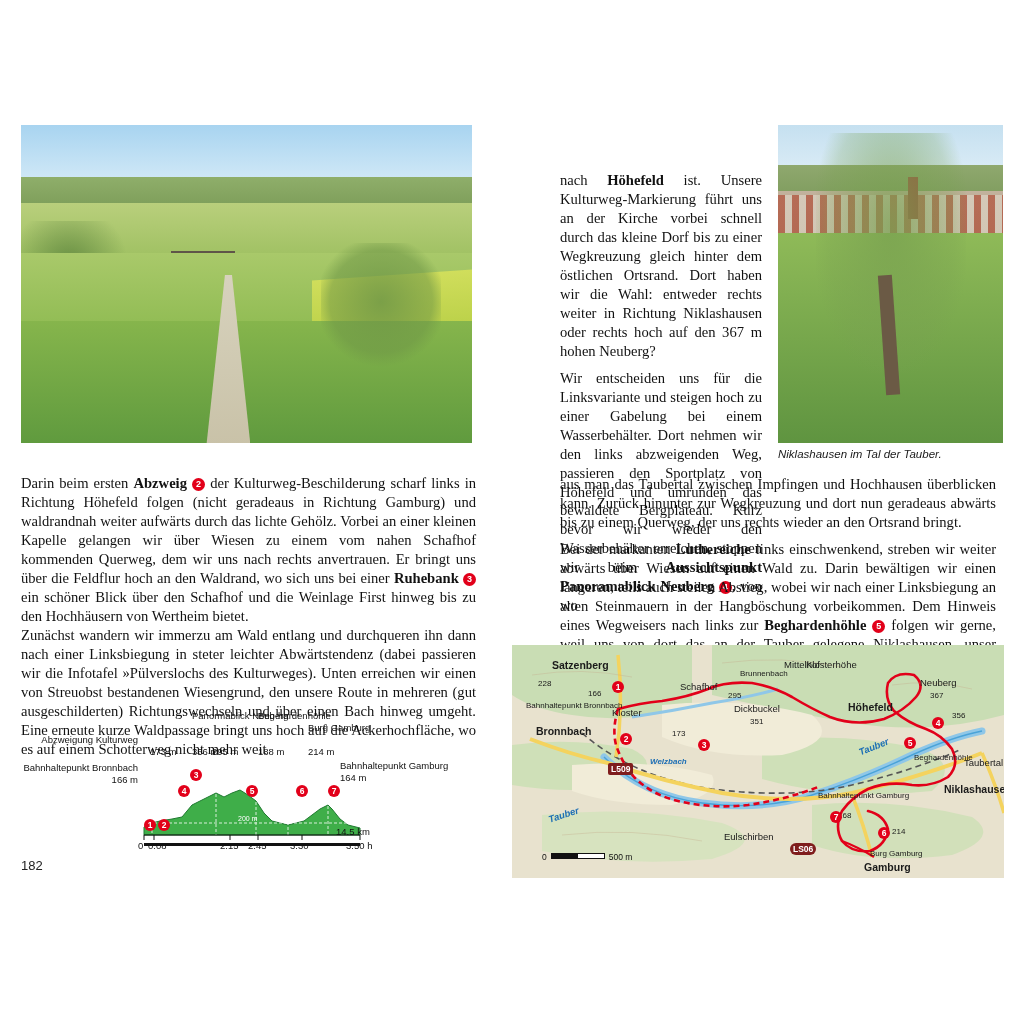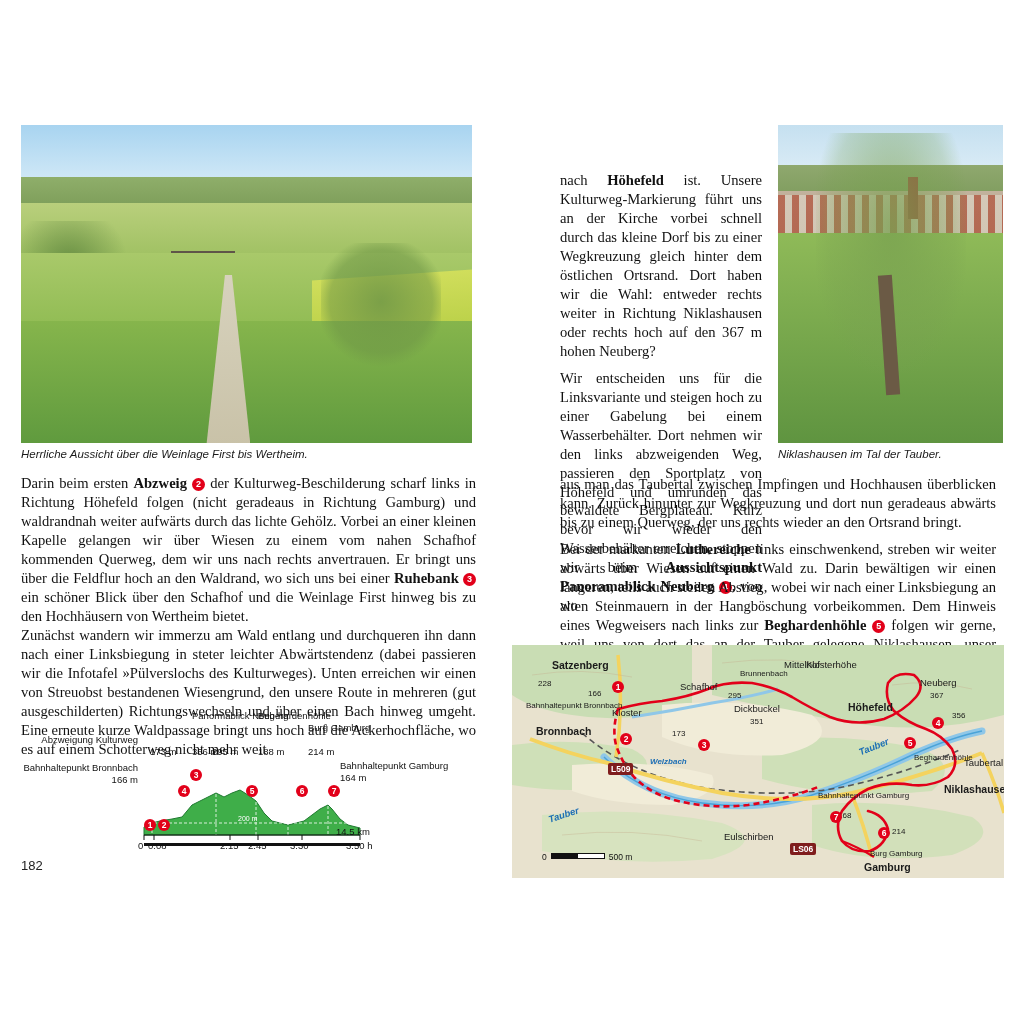--- a/index.html
+++ b/index.html
@@ -246,21 +246,20 @@
     <div class="hills"></div>
     <div class="fieldfar"></div>
     <div class="trees-left"></div>
     <div class="barn"></div>
     <div class="fieldmid"></div>
     <div class="rape"></div>
     <div class="fieldnear"></div>
     <div class="tree"></div>
     <div class="path"></div>
   </div>
-  <div class="caption-left">Herrliche Aussicht über die Weinlage First bis Wertheim.</div>
 
   <div class="body-left">
     <p>Darin beim ersten <b>Abzweig</b> <span class="wp">2</span> der Kulturweg-Beschilderung scharf links in Richtung Höhefeld folgen (nicht geradeaus in Richtung Gamburg) und waldrandnah weiter aufwärts durch das lichte Gehölz. Vorbei an einer kleinen Kapelle gelangen wir über Wiesen zu einem vom nahen Schafhof kommenden Querweg, dem wir uns nach rechts anvertrauen. Er bringt uns über die Feldflur hoch an den Waldrand, wo sich uns bei einer <b>Ruhebank</b> <span class="wp">3</span> ein schöner Blick über den Schafhof und die Weinlage First hinweg bis zu den Hochhäusern von Wertheim bietet.</p>
     <p>Zunächst wandern wir immerzu am Wald entlang und durchqueren ihn dann nach einer Linksbiegung in steter leichter Abwärtstendenz (dabei passieren wir die Infotafel »Pülverslochs des Kulturweges). Unten erreichen wir einen von Streuobst bestandenen Wiesengrund, den unsere Route in mehreren (gut ausgeschilderten) Richtungswechseln und über einen Bach hinweg umgeht. Eine erneute kurze Waldpassage bringt uns hoch auf die Ackerhochfläche, wo es auf einem Schotterweg nicht mehr weit</p>
   </div>
 
   <div class="photo-small">
     <div class="s-sky"></div>
     <div class="s-hill"></div>
     <div class="s-village"></div>
@@ -427,21 +426,21 @@
     <div class="map-label small" style="left:440px; top:66px;">356</div>
     <div class="map-label small" style="left:160px; top:84px;">173</div>
     <div class="map-label small" style="left:326px; top:166px;">168</div>
     <div class="map-label small" style="left:380px; top:182px;">214</div>
 
     <div class="map-label water" style="left:36px; top:164px; transform:rotate(-18deg);">Tauber</div>
     <div class="map-label water" style="left:346px; top:96px; transform:rotate(-22deg);">Tauber</div>
     <div class="map-label water small" style="left:138px; top:112px;">Welzbach</div>
 
     <div class="map-shield" style="left:96px; top:118px;">L509</div>
-    <div class="map-shield" style="left:278px; top:198px;">LS06</div>
+    <div class="map-shield" style="left:278px; top:198px;border-radius:6px;">LS06</div>
 
     <div class="map-badge" style="left:100px; top:36px;">1</div>
     <div class="map-badge" style="left:108px; top:88px;">2</div>
     <div class="map-badge" style="left:186px; top:94px;">3</div>
     <div class="map-badge" style="left:420px; top:72px;">4</div>
     <div class="map-badge" style="left:392px; top:92px;">5</div>
     <div class="map-badge" style="left:366px; top:182px;">6</div>
     <div class="map-badge" style="left:318px; top:166px;">7</div>
 
     <div class="scalebar">

